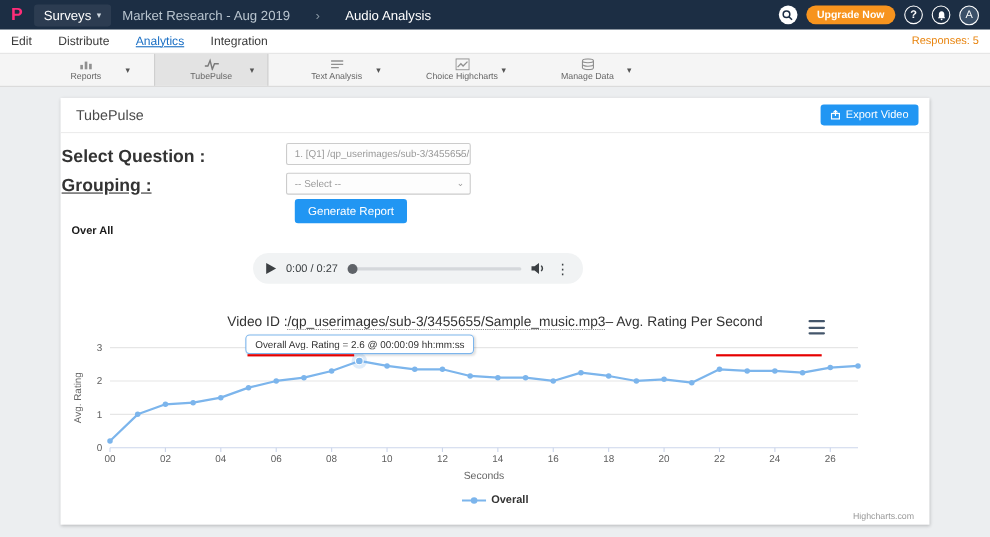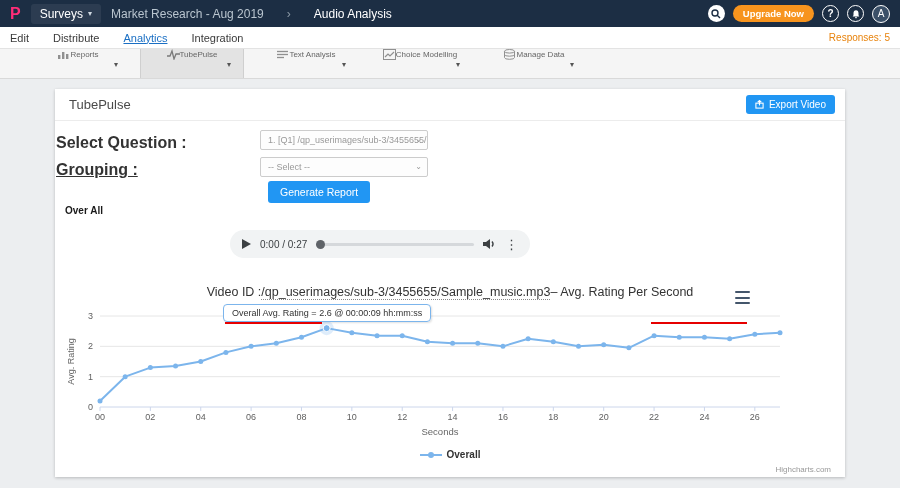--- a/index.html
+++ b/index.html
@@ -23,21 +23,21 @@
   .upgrade-btn { background:#f7941e; color:#fff; font-size:9.5px; font-weight:bold; padding:3px 10px; border-radius:10px; border:none; cursor:pointer; }
 
   
   .menubar { height:22px; background:#fff; border-bottom:1px solid #e3e3e3; display:flex; align-items:center; gap:24px; padding:0 10px; font-size:11px; color:#3a3a3a; }
   .menu-item { cursor:pointer; }
   .menu-item.active { color:#1a6fc4; text-decoration:underline; }
   .responses { margin-left:auto; color:#e8830c; font-size:10px; }
 
   
   .toolbar { height:30px; background:#f5f5f5; border-bottom:1px solid #d9d9d9; display:flex; align-items:stretch; padding-left:26px; gap:10px; }
-  .tool-btn { width:104px; display:flex; flex-direction:row; justify-content:center; position:relative; cursor:pointer; color:#666; }
+  .tool-btn { width:104px; display:flex; flex-direction:column; align-items:center; justify-content:center; position:relative; cursor:pointer; color:#666; }
   .tool-btn.selected { background:#e3e3e3; border-left:1px solid #cfcfcf; border-right:1px solid #cfcfcf; }
   .tool-btn .tool-label { font-size:8px; margin-top:1px; }
   .tool-caret { position:absolute; right:12px; top:50%; transform:translateY(-50%); font-size:8px; color:#555; }
 
   
   .content { height:409px; padding-top:10px; }
   .card { position:relative; width:790px; height:388px; margin:0 auto; background:#fff; box-shadow:0 1px 3px rgba(0,0,0,0.22); }
   .card-header { position:absolute; top:0; left:0; right:0; height:32px; border-bottom:1px solid #ececec; }
   .panel-title { position:absolute; left:14px; top:0; line-height:32px; font-size:13px; color:#4a4a4a; }
   .export-btn { position:absolute; right:10px; top:6px; background:#2196f3; color:#fff; border:none; border-radius:3px; font-size:10px; padding:4px 9px; display:flex; align-items:center; gap:5px; cursor:pointer; font-family:"Liberation Sans", sans-serif; }
@@ -138,21 +138,21 @@
         <line x1="1" y1="8.5" x2="8" y2="8.5" stroke="#909090" stroke-width="1.3"></line>
       </svg>
     <span class="tool-label">Text Analysis</span>
     <span class="tool-caret">▾</span>
   </div>
   <div class="tool-btn">
     <svg width="13" height="11" viewBox="0 0 13 11">
         <rect x="0.5" y="0.5" width="12" height="10" fill="none" stroke="#909090"></rect>
         <polyline points="2,8 5,5 7,7 11,3" fill="none" stroke="#909090" stroke-width="1.2"></polyline>
       </svg>
-    <span class="tool-label">Choice Modelling</span>
+    <span class="tool-label">Choice Highcharts</span>
     <span class="tool-caret">▾</span>
   </div>
   <div class="tool-btn">
     <svg width="13" height="11" viewBox="0 0 13 11">
         <ellipse cx="6.5" cy="2.3" rx="5" ry="1.8" fill="none" stroke="#909090"></ellipse>
         <path d="M1.5 2.3 L1.5 8.5 A5 1.8 0 0 0 11.5 8.5 L11.5 2.3" fill="none" stroke="#909090"></path>
         <path d="M1.5 5.4 A5 1.8 0 0 0 11.5 5.4" fill="none" stroke="#909090"></path>
       </svg>
     <span class="tool-label">Manage Data</span>
     <span class="tool-caret">▾</span>

